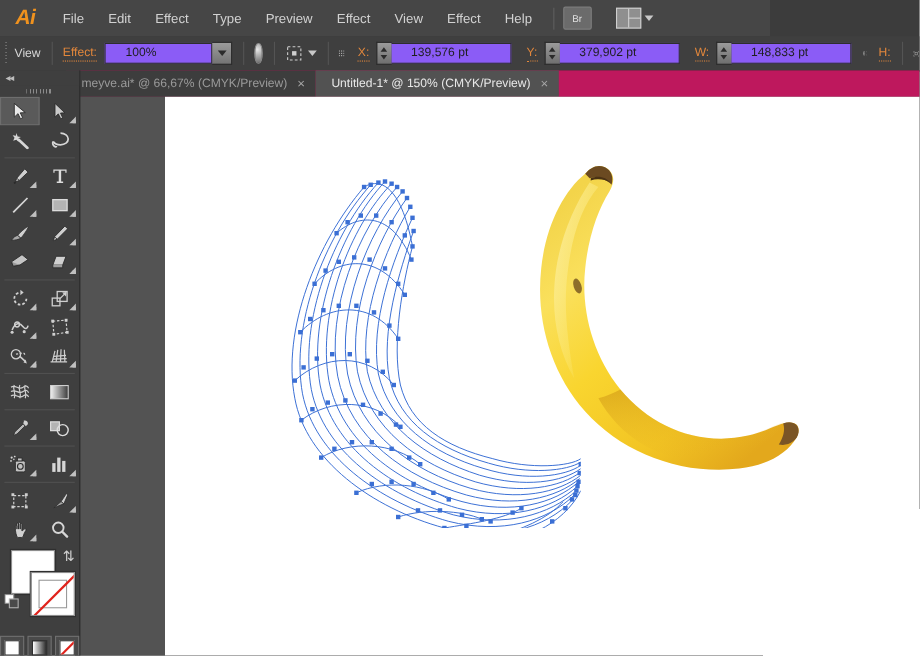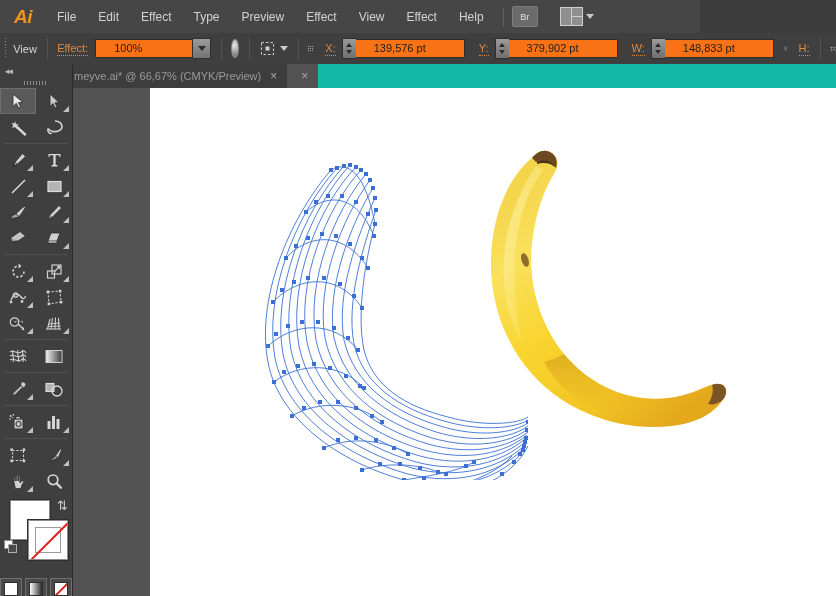--- a/index.html
+++ b/index.html
@@ -42,21 +42,21 @@
     position:absolute;left:0;top:33px;width:836px;height:31px;
     background:#3f3f3f;border-bottom:1px solid #2c2c2c;
     display:flex;align-items:center;
   }
   .grip{width:4px;height:21px;margin:0 7px 0 5px;
     background:repeating-linear-gradient(to bottom,#8c8c8c 0 1px,transparent 1px 3px);}
   .cb-label{color:#d6d6d6;font-size:11px;}
   .cb-sep{width:1px;height:21px;background:#545454;margin:0 10px;}
   .cb-orange{color:#e2873c;font-size:11px;border-bottom:1px dotted #e2873c;padding-bottom:1px;}
   .num-field{
-    background:#f97316;border:1px solid #2e2e2e;color:#1e1e1e;
+    background:#8b5cf6;border:1px solid #2e2e2e;color:#1e1e1e;
     font-size:11px;height:17px;line-height:17px;padding:0 18px;
     display:flex;align-items:center;
   }
   .combo{display:flex;align-items:center;}
   .combo-btn{
     width:17px;height:19px;background:linear-gradient(#9b9b9b,#747474);
     border:1px solid #2e2e2e;border-left:none;display:flex;align-items:center;justify-content:center;
   }
   .combo-caret{width:0;height:0;border-left:4px solid transparent;border-right:4px solid transparent;border-top:5px solid #2b2b2b;}
   .stepper{
@@ -69,21 +69,21 @@
   .opacity-sphere{
     width:17px;height:17px;border-radius:50%;
     background:radial-gradient(circle at 32% 30%,#e8e8e8 0%,#b4b4b4 40%,#6e6e6e 100%);
     border:1px solid #8a8a8a;
   }
   .refgrid{width:17px;height:17px;position:relative;}
 
   
   .tabbar{
     position:absolute;left:60px;top:64px;width:776px;height:24px;
-    background:#14b8a6;display:flex;align-items:flex-end;
+    background:#be185d;display:flex;align-items:flex-end;
   }
   .tab{
     height:24px;display:flex;align-items:center;gap:9px;
     padding:0 10px 0 14px;font-size:11px;cursor:default;
   }
   .tab.inactive{background:#3d3d3d;color:#9a9a9a;}
   .tab.active{background:#525252;color:#e8e8e8;}
   .tab-x{font-size:12px;color:#a8a8a8;line-height:1;}
 
   
@@ -246,20 +246,21 @@
       </g>
     </svg>
   </div>
 
   <div class="tabbar">
     <div class="tab inactive">
       <span>meyve.ai* @ 66,67% (CMYK/Preview)</span>
       <span class="tab-x">×</span>
     </div>
     <div class="tab active">
+      <span>Untitled-1* @ 150% (CMYK/Preview)</span>
       <span class="tab-x">×</span>
     </div>
   </div>
 
   <div class="canvas-gutter"></div>
 
   <div class="canvas">
 
     <svg width="300" height="330" viewBox="0 0 300 330" style="position:absolute;left:78px;top:62px;">
       <g fill="none" stroke="#3b6fd4" stroke-width="0.9">

